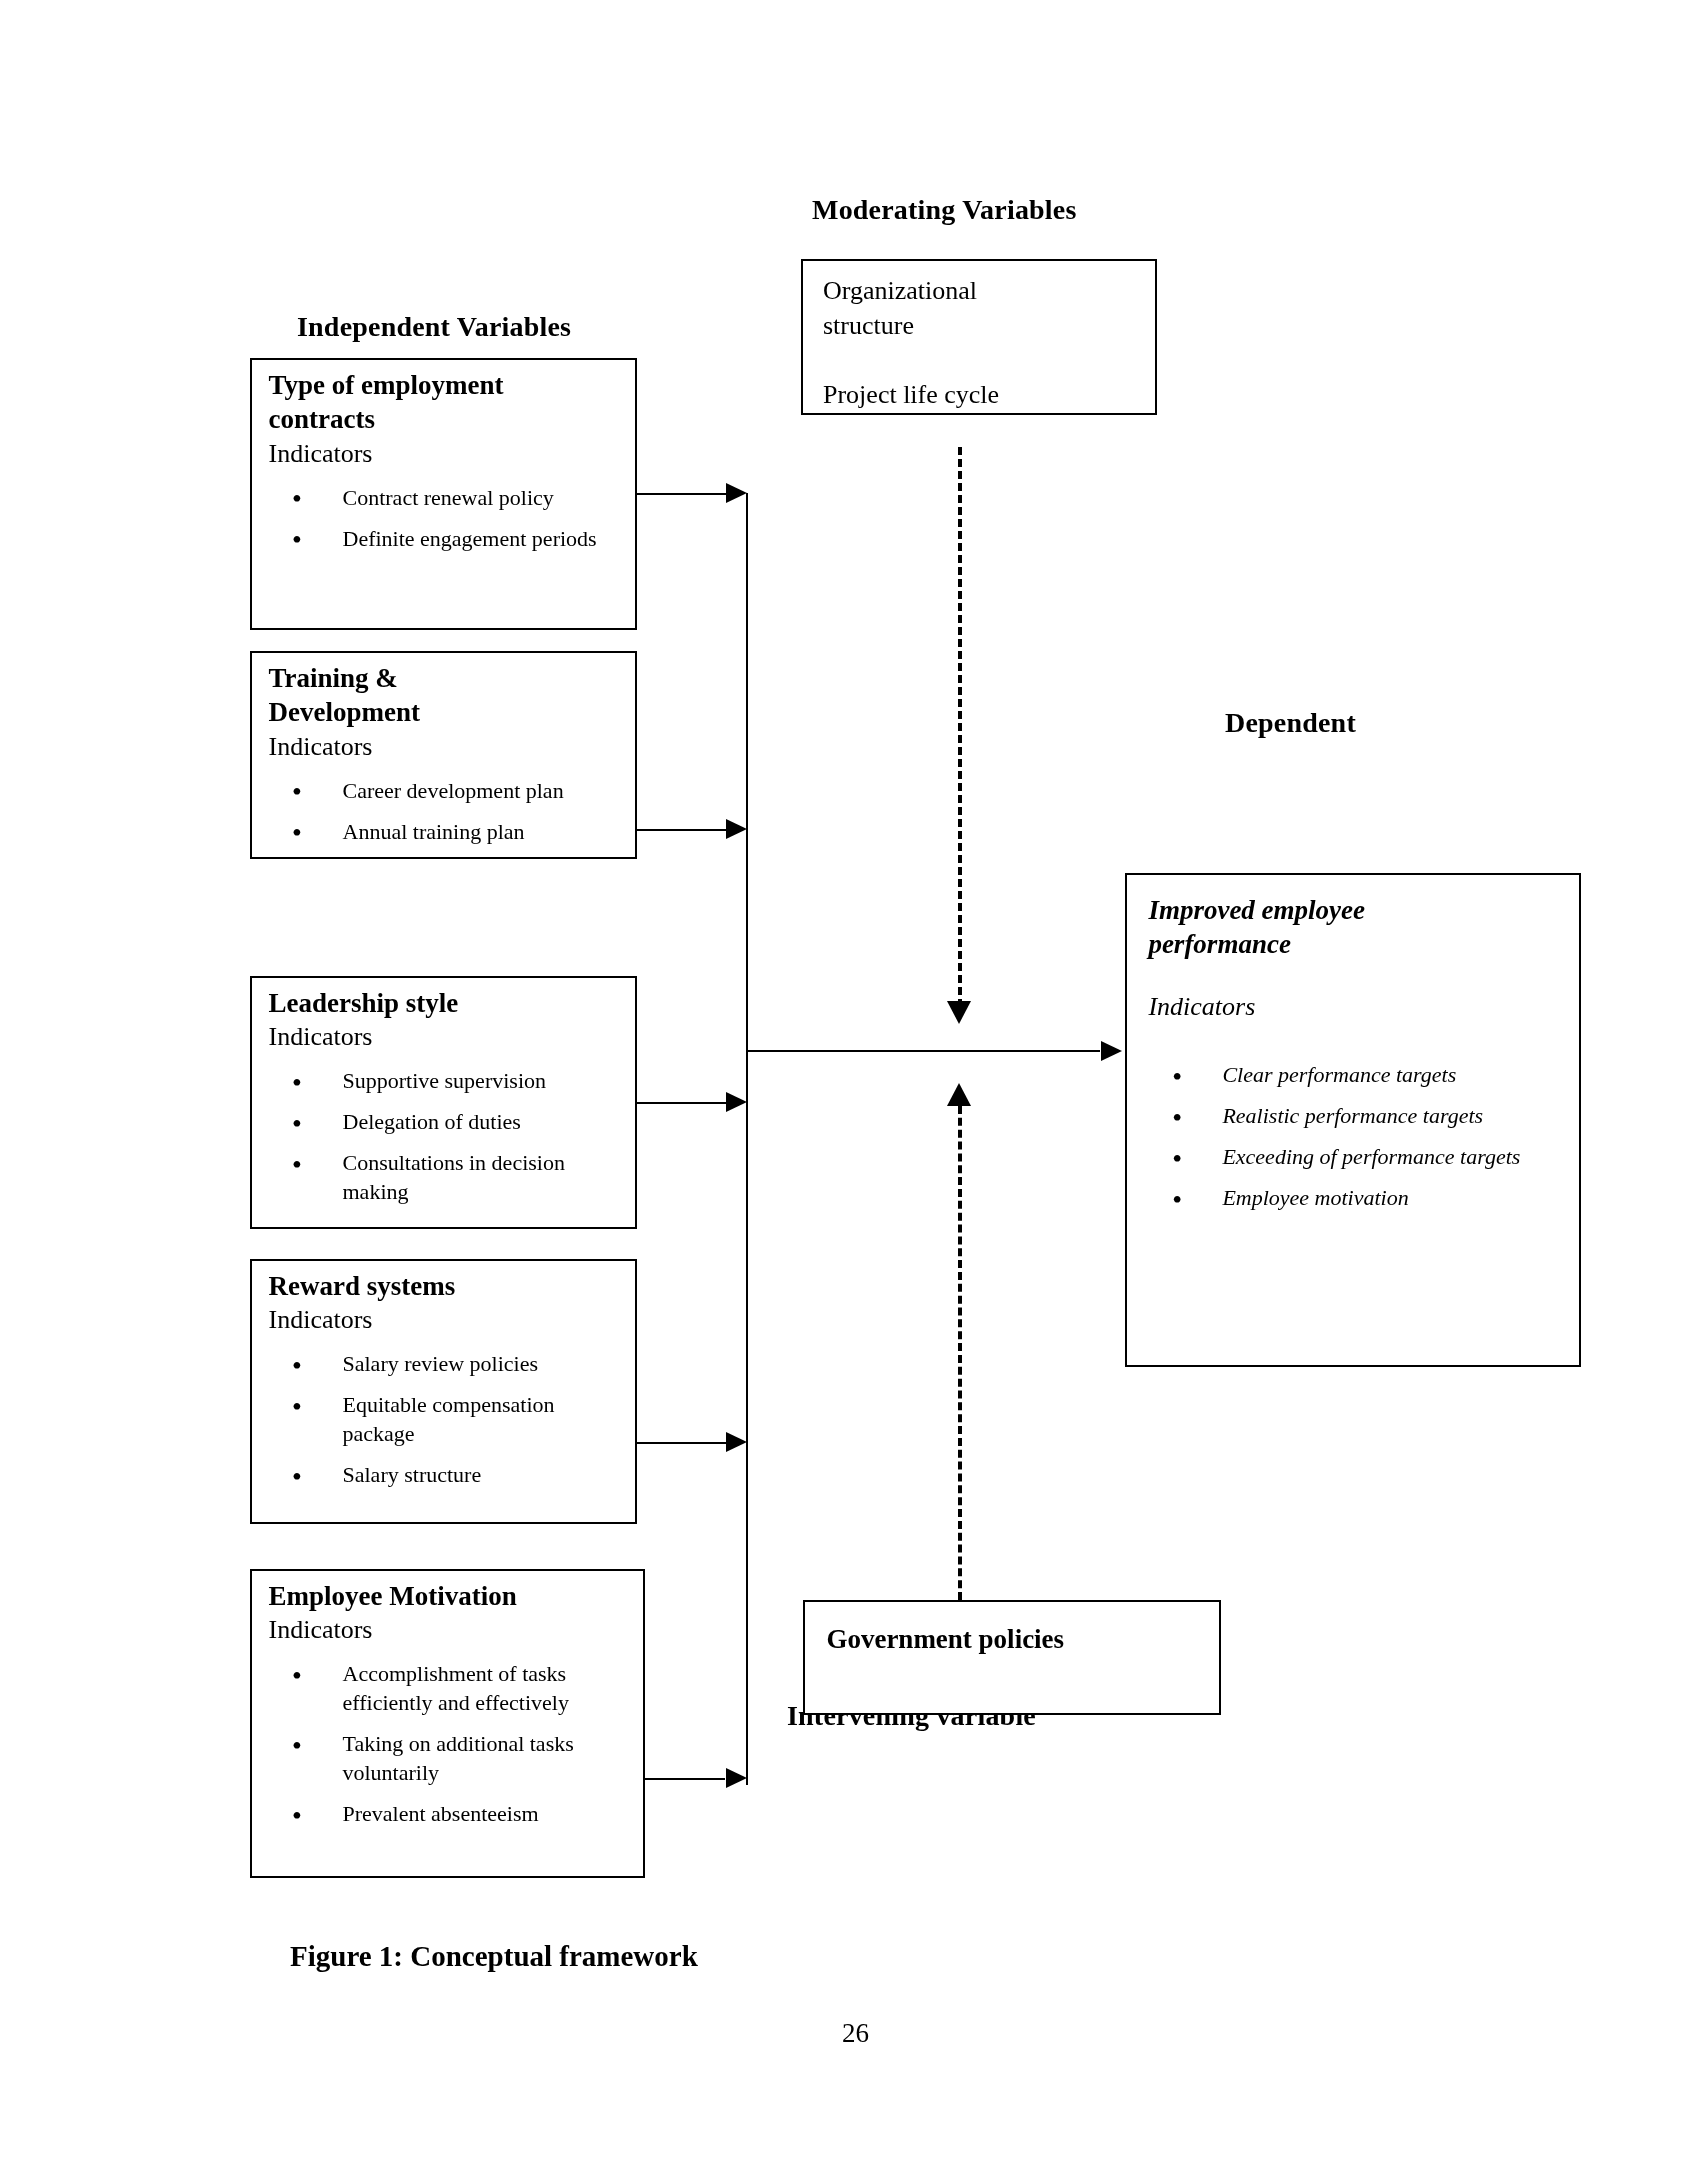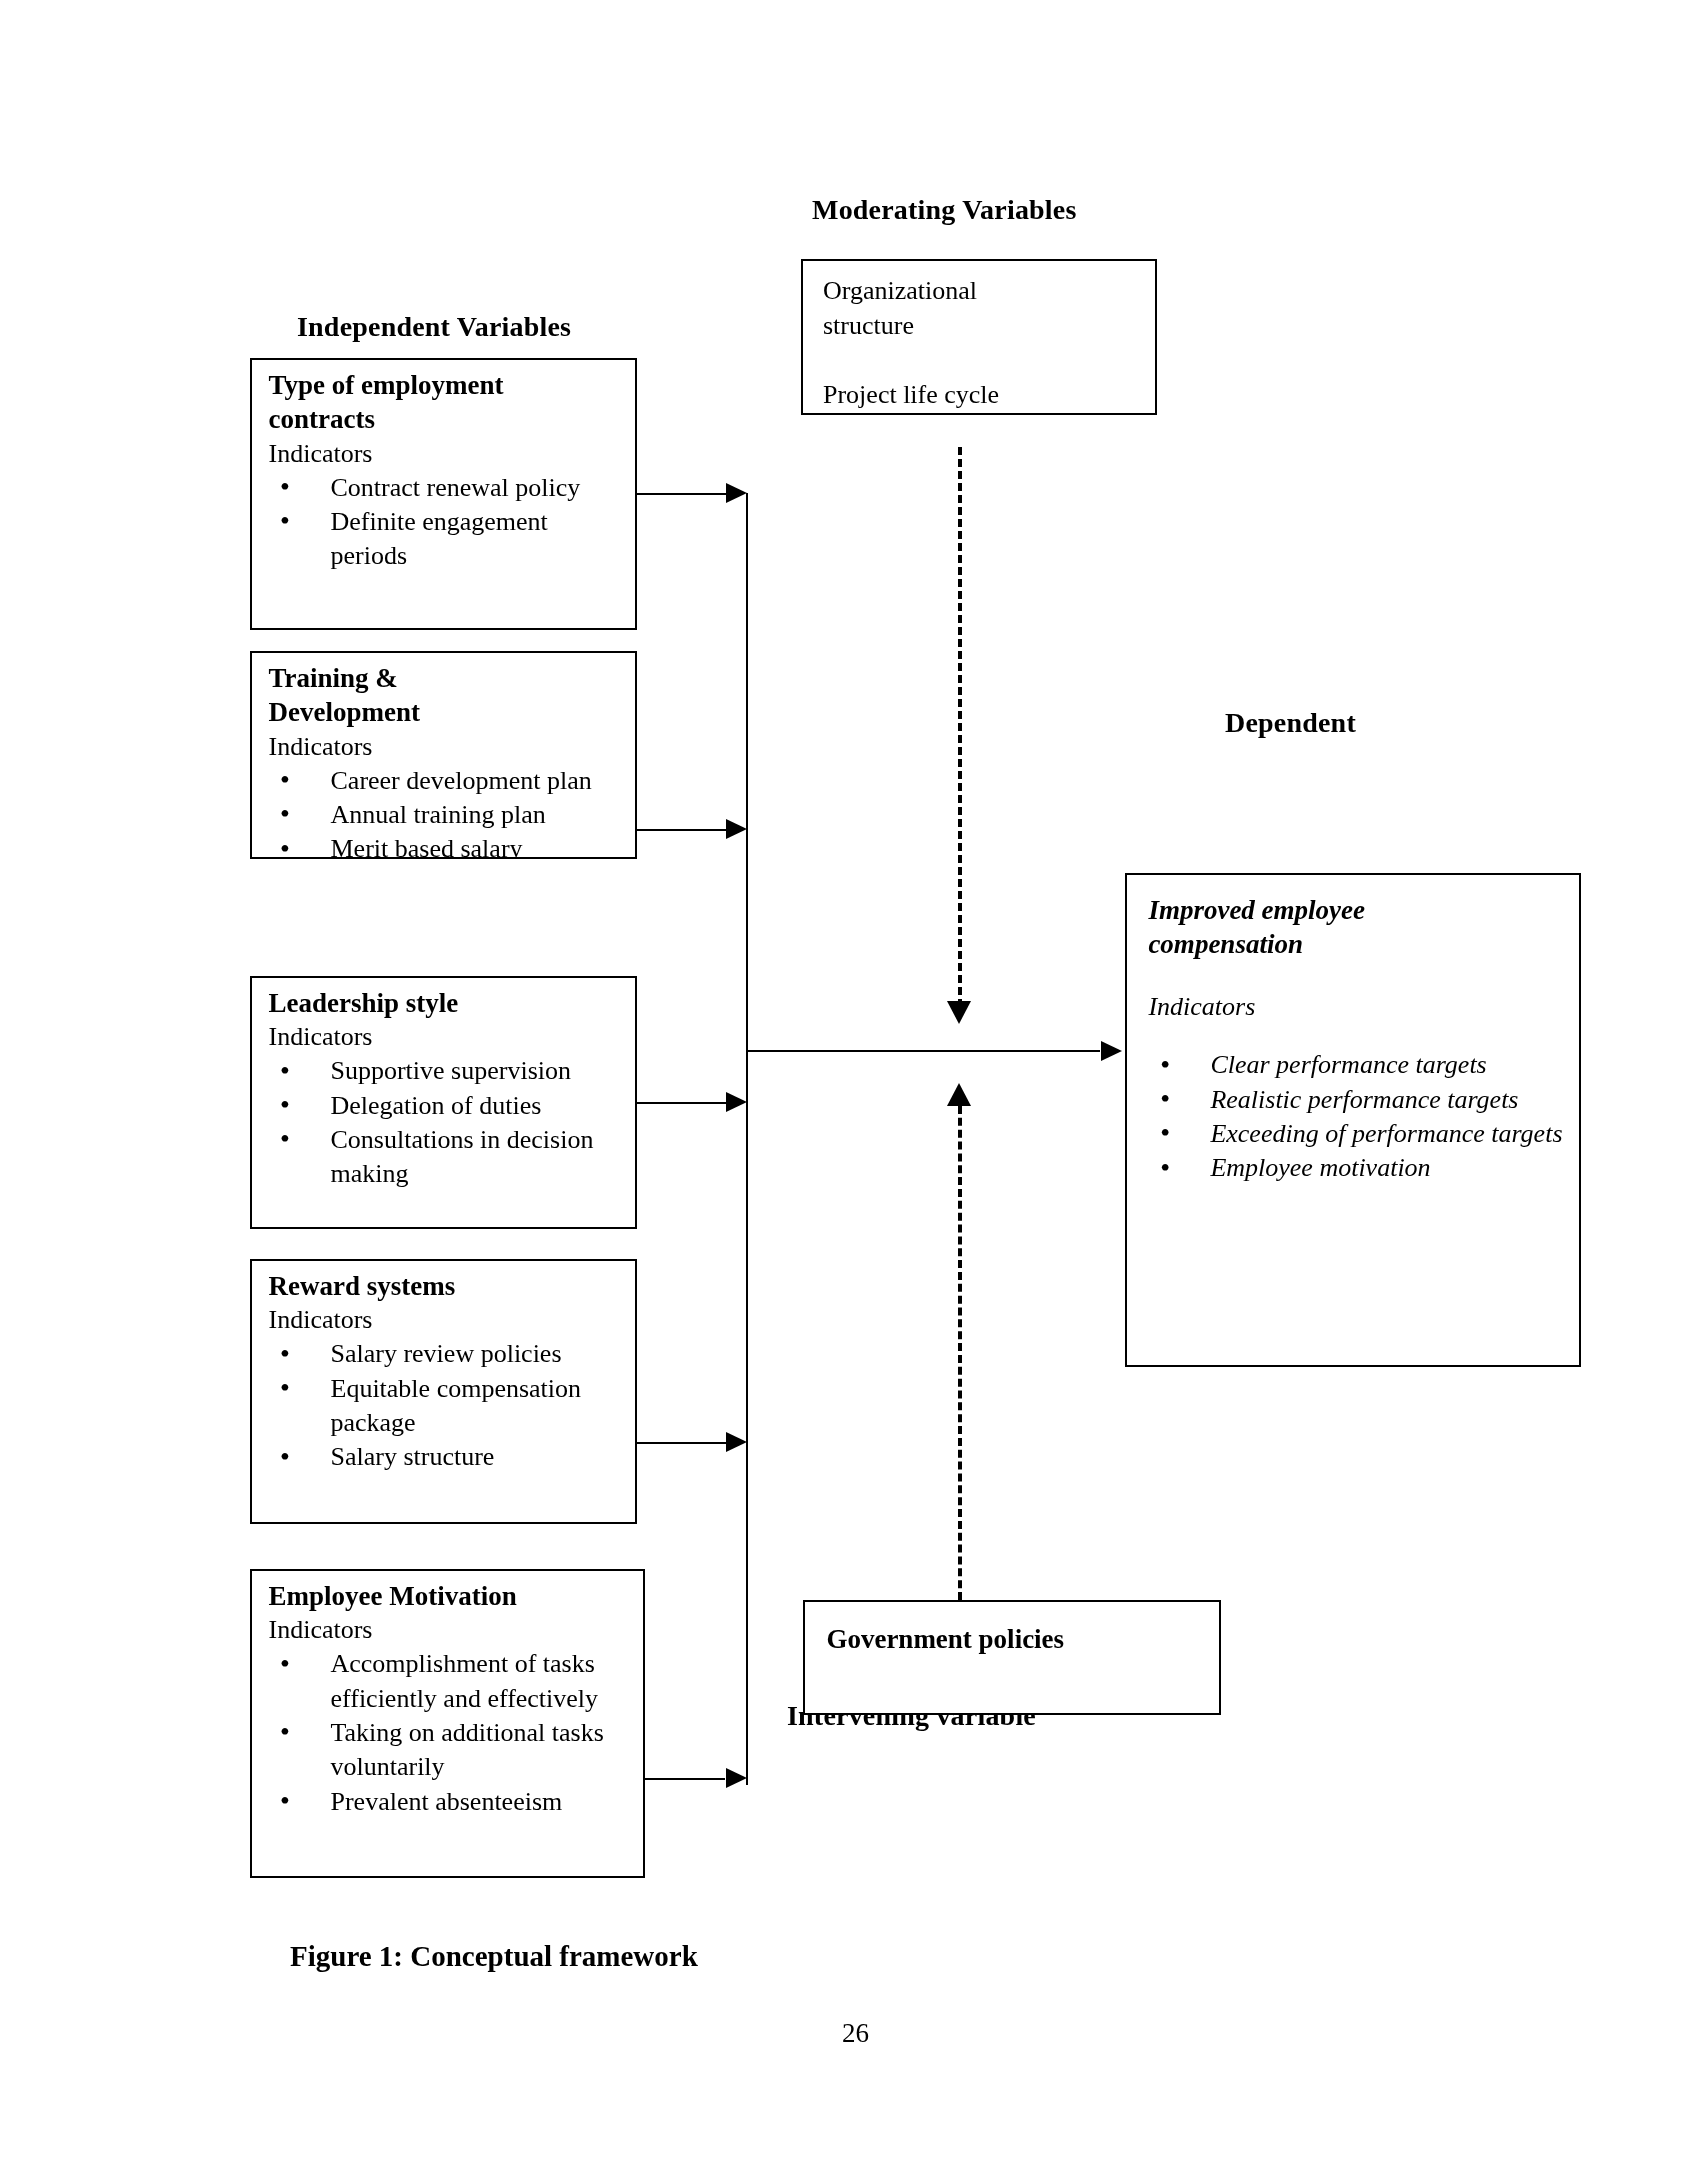--- a/index.html
+++ b/index.html
@@ -53,24 +53,24 @@
     line-height: 1.30;
     margin: 0;
   }
   .vbox ul {
     list-style: none;
     margin: 0;
     padding: 0;
   }
   .vbox ul li {
     position: relative;
-    font-size: 26px;
+    font-size: 22px;
     line-height: 1.32;
     padding-left: 62px;
-    margin: 0;
+    margin: 12px;
   }
   .vbox ul li::before {
     content: "\2022";
     position: absolute;
     left: 11.5px;
     top: -1.6px;
     font-size: 28px;
     line-height: 1.32;
   }
 
@@ -209,21 +209,21 @@
     <div class="subtitle">Indicators</div>
     <ul>
       <li>Accomplishment of tasks efficiently and effectively</li>
       <li>Taking on additional tasks voluntarily</li>
       <li>Prevalent  absenteeism</li>
     </ul>
   </div>
 
   <div class="vbox" style="left:1125px; top:873px; width:456px; height:494px; padding:18px 15px 8.2px 21.4px;font-style:italic;">
     <div class="title">Improved employee</div>
-    <div class="title">compensation</div>
+    <div class="title">performance</div>
     <div style="height:28px;"></div>
     <div class="subtitle">Indicators</div>
     <div style="height:25px;"></div>
     <ul>
       <li>Clear performance targets</li>
       <li>Realistic performance targets</li>
       <li>Exceeding of performance targets</li>
       <li>Employee motivation</li>
     </ul>
   </div>

